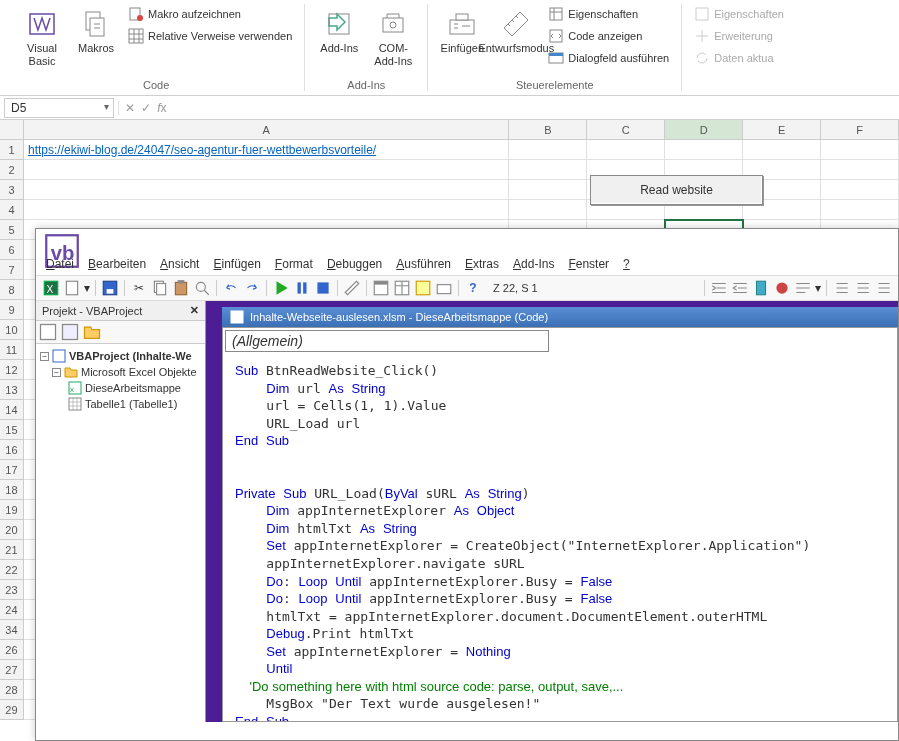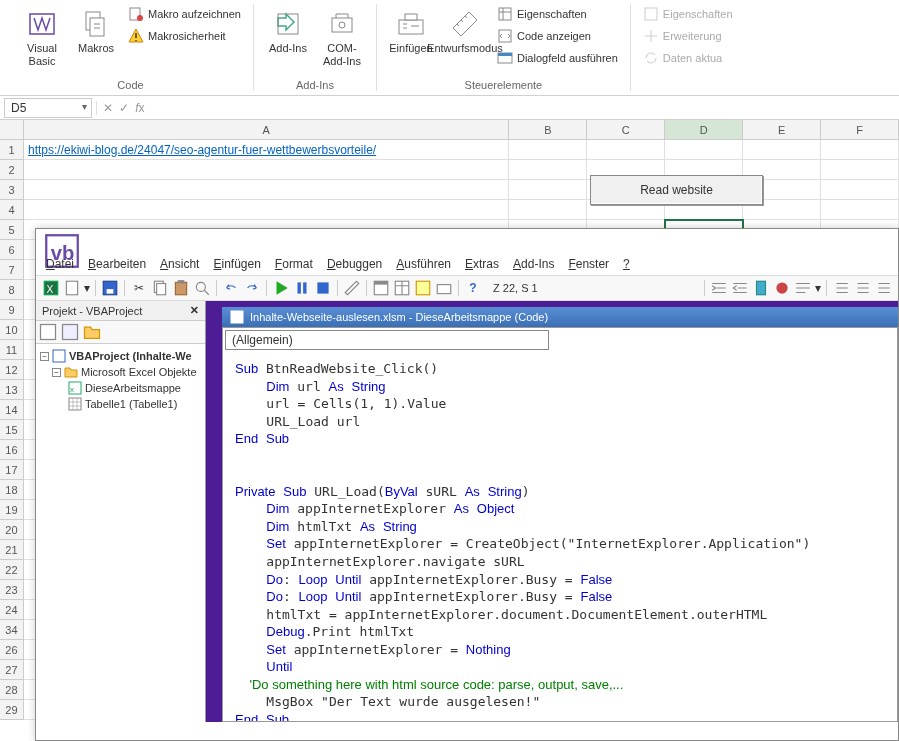--- a/index.html
+++ b/index.html
@@ -14,21 +14,21 @@
 .ribbon-bigbtn { display: flex; flex-direction: column; align-items: center; justify-content: center; width: 52px; padding: 4px 2px; cursor: pointer; border-radius: 3px; }
 .ribbon-bigbtn .icon { width: 32px; height: 32px; margin-bottom: 2px; }
 .ribbon-bigbtn .lbl { font-size: 11px; text-align: center; line-height: 1.2; }
 .ribbon-col { display: flex; flex-direction: column; gap: 2px; }
 .ribbon-smbtn { display: flex; align-items: center; gap: 4px; padding: 2px 4px; cursor: pointer; border-radius: 2px; font-size: 11px; }
 .ribbon-smbtn .icon { width: 16px; height: 16px; flex-shrink: 0; }
 .ribbon-smbtn.disabled { color: #aaa; }
 
 
 .formula-bar { display: flex; align-items: center; height: 24px; border-bottom: 1px solid #d0d0d0; background: #fff; }
-.name-box { width: 88px; border: 1px solid #ccc; padding: 2px 6px; margin: 2px 4px; font-size: 12px; background: #fff; position: relative; }
+.name-box { width: 110px; border: 1px solid #ccc; padding: 2px 6px; margin: 2px 4px; font-size: 12px; background: #fff; position: relative; }
 .name-box::after { content: "▾"; position: absolute; right: 4px; color: #666; font-size: 10px; }
 .fx-area { display: flex; align-items: center; flex: 1; border-left: 1px solid #e0e0e0; padding-left: 6px; gap: 6px; }
 .fx-btn { color: #999; font-size: 12px; }
 .fx-input { flex: 1; border: none; outline: none; font-size: 12px; }
 
 
 .col-headers { display: flex; height: 20px; background: #f3f3f3; border-bottom: 1px solid #ccc; }
 .corner { width: 24px; border-right: 1px solid #ccc; background: #f3f3f3; }
 .col-h { border-right: 1px solid #ccc; display: flex; align-items: center; justify-content: center; color: #555; font-size: 11px; }
 .col-h.sel { background: #d5e6d5; }
@@ -65,21 +65,21 @@
 .proj-toolbar { display: flex; gap: 2px; padding: 2px; border-bottom: 1px solid #ccc; background: #f8f8f8; }
 .proj-toolbar .tb { width: 20px; height: 18px; display:flex; align-items:center; justify-content:center; }
 .proj-tree { padding: 4px; font-size: 11px; overflow: hidden; }
 .tree-row { display: flex; align-items: center; gap: 3px; white-space: nowrap; padding: 1px 0; }
 .tree-row.l1 { padding-left: 12px; }
 .tree-row.l2 { padding-left: 28px; }
 .tree-row .exp { width: 9px; height: 9px; border: 1px solid #888; font-size: 8px; line-height: 7px; text-align: center; }
 
 .code-panel { flex: 1; display: flex; flex-direction: column; background: #4c1d95; padding: 6px 0 0 16px; }
 .code-title { background: linear-gradient(#5a8fd6, #3a6fb6); color: #fff; padding: 3px 8px; font-size: 11px; display: flex; align-items: center; gap: 6px; }
-.code-dropdown { background: #fff; border: 1px solid #888; padding: 2px 6px; font-size: 12px; margin: 2px; }
+.code-dropdown { background: #fff; border: 1px solid #888; padding: 2px 6px; font-size: 14px; margin: 2px; font-style: italic; }
 .code-text { background: #fff; padding: 8px 12px; font-family: Consolas, monospace; font-size: 13px; line-height: 1.35; white-space: pre; overflow: auto; flex: 1; border: 1px solid #999; border-top: none; }
 .kw { color: #0000cd; }
 .cm { color: #008000; }
 
 svg { display: block; }
 </style>
 </head>
 <body>
 
 <div class="ribbon">
@@ -110,25 +110,25 @@
               <svg viewBox="0 0 16 16">
                 <rect x="2" y="2" width="10" height="12" fill="#fff" stroke="#888"></rect>
                 <circle cx="12" cy="12" r="3" fill="#d44"></circle>
               </svg>
             </span>
           <span>Makro aufzeichnen</span>
         </div>
         <div class="ribbon-smbtn">
           <span class="icon">
               <svg viewBox="0 0 16 16">
-                <path d="M8 1l7 13H1z" fill="#fc3" stroke="#c80"></path>
-                <path d="M8 5v5M8 12v1" stroke="#333" stroke-width="1.5"></path>
-              </svg>
-            </span>
-          <span>Makrosicherheit</span>
+                <rect x="1" y="1" width="14" height="14" fill="#fff" stroke="#888"></rect>
+                <path d="M1 6h14M1 11h14M6 1v14M11 1v14" stroke="#888"></path>
+              </svg>
+            </span>
+          <span>Relative Verweise verwenden</span>
         </div>
       </div>
     </div>
     <div class="ribbon-group-label">Code</div>
   </div>
 
   <div class="ribbon-group">
     <div class="ribbon-group-items">
       <div class="ribbon-bigbtn">
         <span class="icon">

